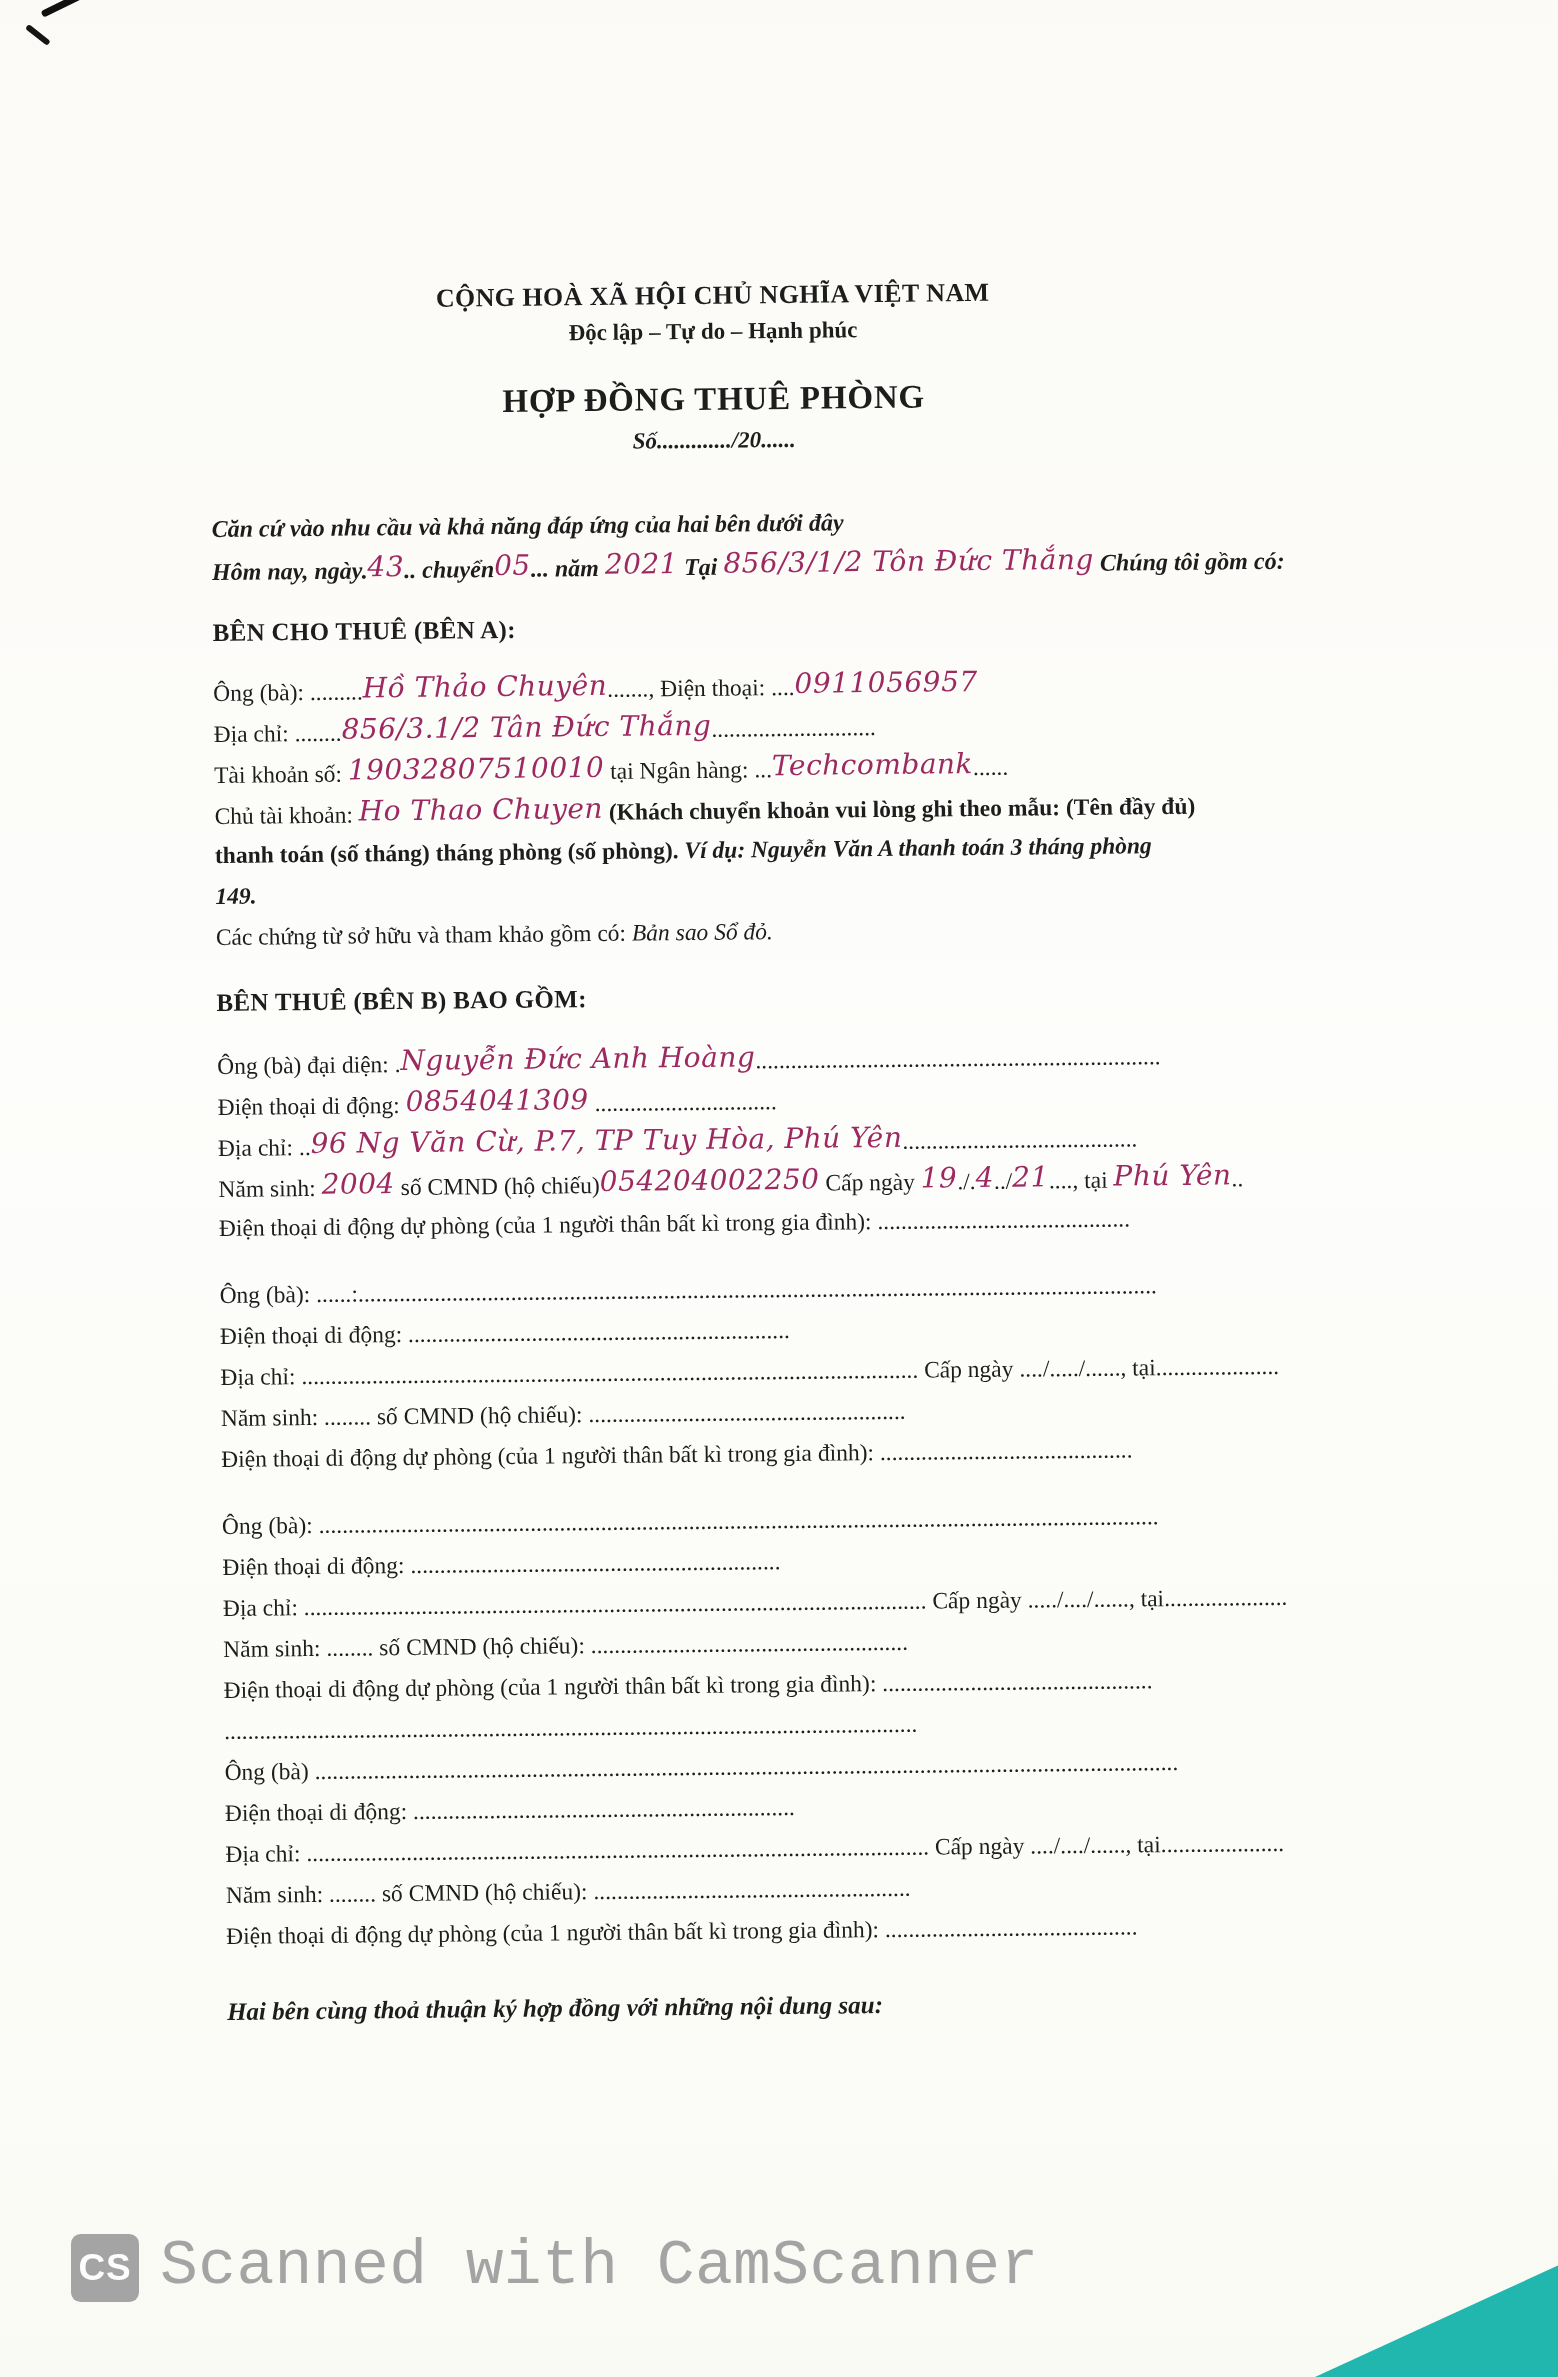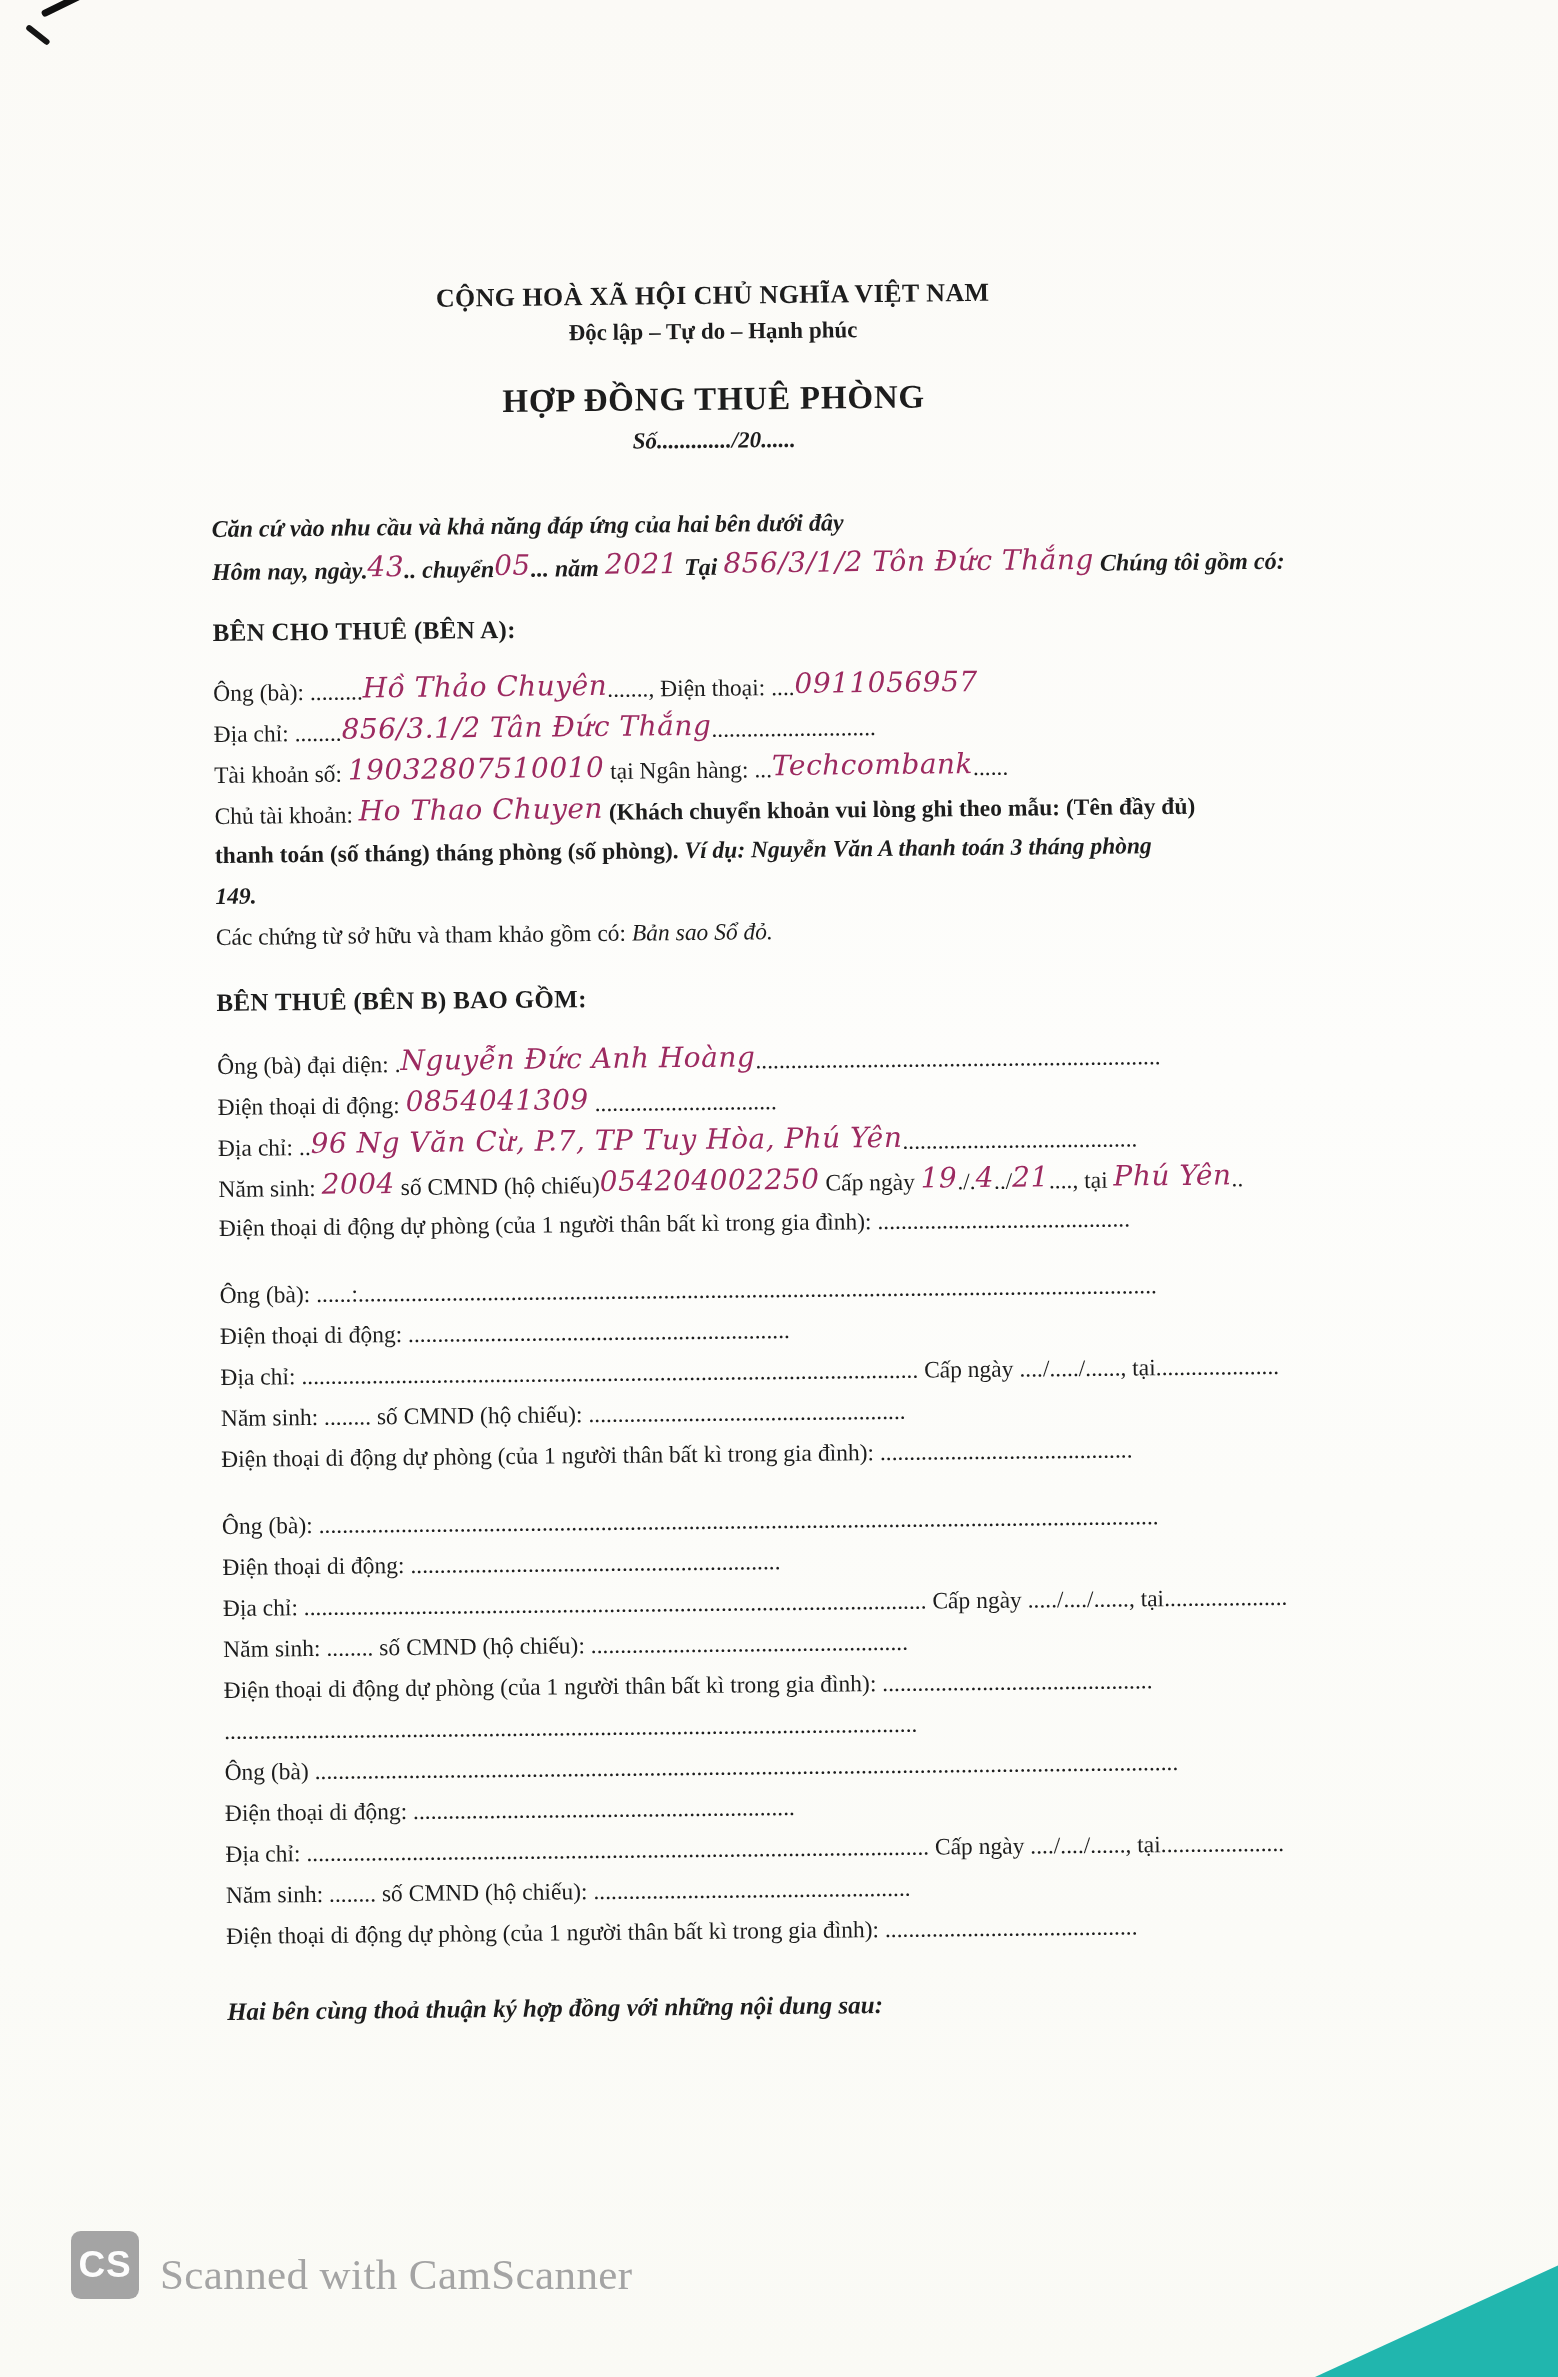--- a/index.html
+++ b/index.html
@@ -27,21 +27,21 @@
   .seg-p{}
   .seg-pb{font-weight:bold;}
   .seg-pi{font-style:italic;}
   .seg-pbi{font-weight:bold;font-style:italic;}
   .seg-h{color:var(--ink-hand,#9c2a60);font-style:italic;font-size:28px;letter-spacing:0.5px;
     position:relative;top:-1.6px;font-family:"DejaVu Serif",serif;}
   .scanner-footer{position:absolute;left:71px;top:2231px;display:flex;align-items:flex-end;gap:21px;}
   .cs-logo{width:68px;height:68px;background:var(--scanner-gray,#a3a3a3);color:#fdfdfd;
     border-radius:9.7px;font-family:"Liberation Sans","DejaVu Sans",sans-serif;font-weight:bold;
     font-size:37px;display:flex;align-items:center;justify-content:center;letter-spacing:0.8px;}
-  .cs-label{font-family:Liberation Serif, serif;font-size:43px;
+  .cs-label{font-family:Liberation Mono, monospace;font-size:63px;
     color:var(--scanner-gray,#a3a3a3);letter-spacing:0.4px;}
   .teal-corner{position:absolute;right:0;bottom:0;width:0;height:0;border-style:solid;
     border-width:0 0 112px 244px;
     border-color:transparent transparent var(--scanner-teal,#21b6ae) transparent;}
 </style>
 </head>
 <body>
 
 <div class="paper">
   <div class="pen-mark"></div>

